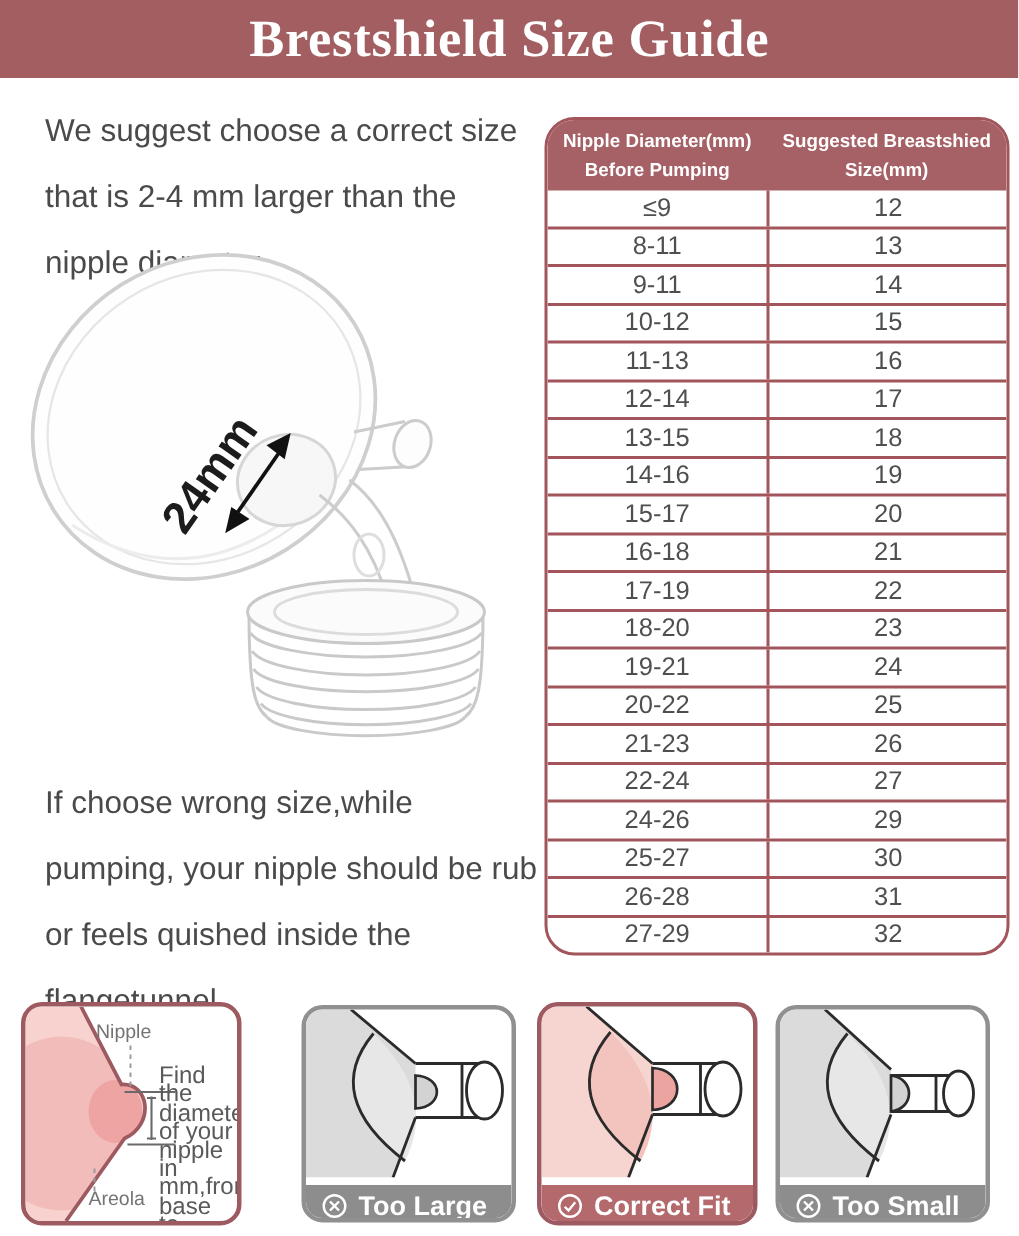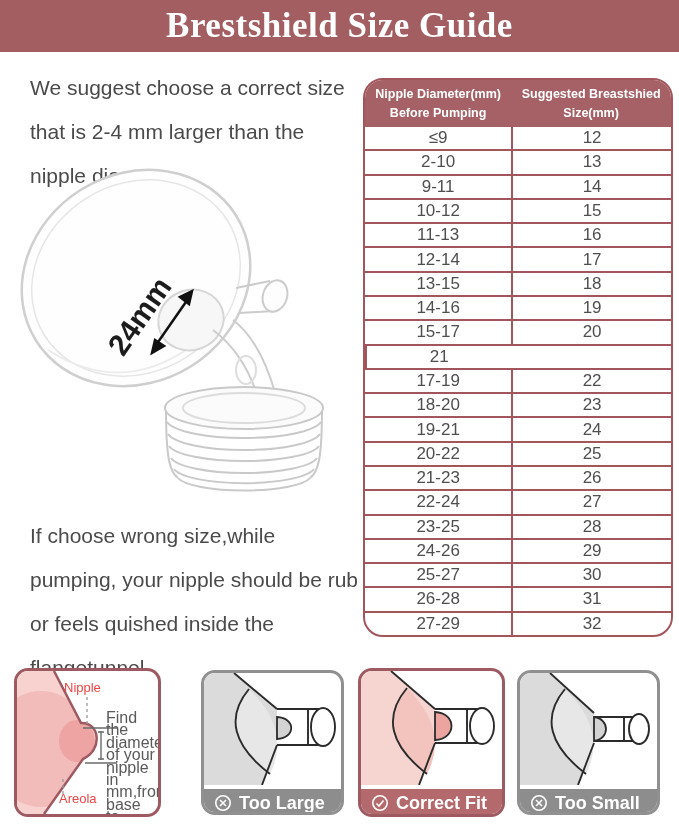--- a/index.html
+++ b/index.html
@@ -35,21 +35,21 @@
                color:#4f4f4f;font-size:17px;}
   .t-row .cell.right{border-left:2px solid var(--table-border,#a2555b);}
 
   
   .card{position:absolute;background:#fff;box-sizing:border-box;border-radius:14px;overflow:hidden;}
   .card.mauve{border:3px solid #9d5a61;}
   .card.gray{border:3.5px solid #909090;}
 
   .measure-card{left:14px;top:668px;width:147px;height:149px;}
   .measure-card svg{position:absolute;left:0;top:0;}
-  .m-label{position:absolute;color:#ef4444;font-size:13px;}
+  .m-label{position:absolute;color:#737373;font-size:13px;}
   .m-label.nipple{left:47px;top:9px;}
   .m-label.areola{left:42px;top:120px;}
   .m-hint{position:absolute;left:89px;top:41px;width:52px;color:#5a5a5a;
           font-size:16px;line-height:12.4px;}
 
   .fit-card{display:flex;flex-direction:column;}
   .fit-card .diagram{flex:1;position:relative;}
   .fit-card .bar{flex:0 0 28px;display:flex;align-items:center;gap:7px;padding-left:10px;
                  color:#fff;font-size:18px;font-weight:700;}
   .fit-card.gray .bar{background:var(--bad-bar-bg,#8d8d8d);}
@@ -124,21 +124,21 @@
         <span>Size(mm)</span>
       </div>
     </div>
     <div class="t-body">
     <div class="t-row">
       <div class="cell left">≤9</div>
       <div class="cell right">12</div>
     </div>
 
     <div class="t-row">
-      <div class="cell left">2-10</div>
+      <div class="cell left">8-11</div>
       <div class="cell right">13</div>
     </div>
 
     <div class="t-row">
       <div class="cell left">9-11</div>
       <div class="cell right">14</div>
     </div>
 
     <div class="t-row">
       <div class="cell left">10-12</div>
@@ -164,20 +164,21 @@
       <div class="cell left">14-16</div>
       <div class="cell right">19</div>
     </div>
 
     <div class="t-row">
       <div class="cell left">15-17</div>
       <div class="cell right">20</div>
     </div>
 
     <div class="t-row">
+      <div class="cell left">16-18</div>
       <div class="cell right">21</div>
     </div>
 
     <div class="t-row">
       <div class="cell left">17-19</div>
       <div class="cell right">22</div>
     </div>
 
     <div class="t-row">
       <div class="cell left">18-20</div>
@@ -197,24 +198,20 @@
     <div class="t-row">
       <div class="cell left">21-23</div>
       <div class="cell right">26</div>
     </div>
 
     <div class="t-row">
       <div class="cell left">22-24</div>
       <div class="cell right">27</div>
     </div>
 
-    <div class="t-row">
-      <div class="cell left">23-25</div>
-      <div class="cell right">28</div>
-    </div>
 
     <div class="t-row">
       <div class="cell left">24-26</div>
       <div class="cell right">29</div>
     </div>
 
     <div class="t-row">
       <div class="cell left">25-27</div>
       <div class="cell right">30</div>
     </div>

